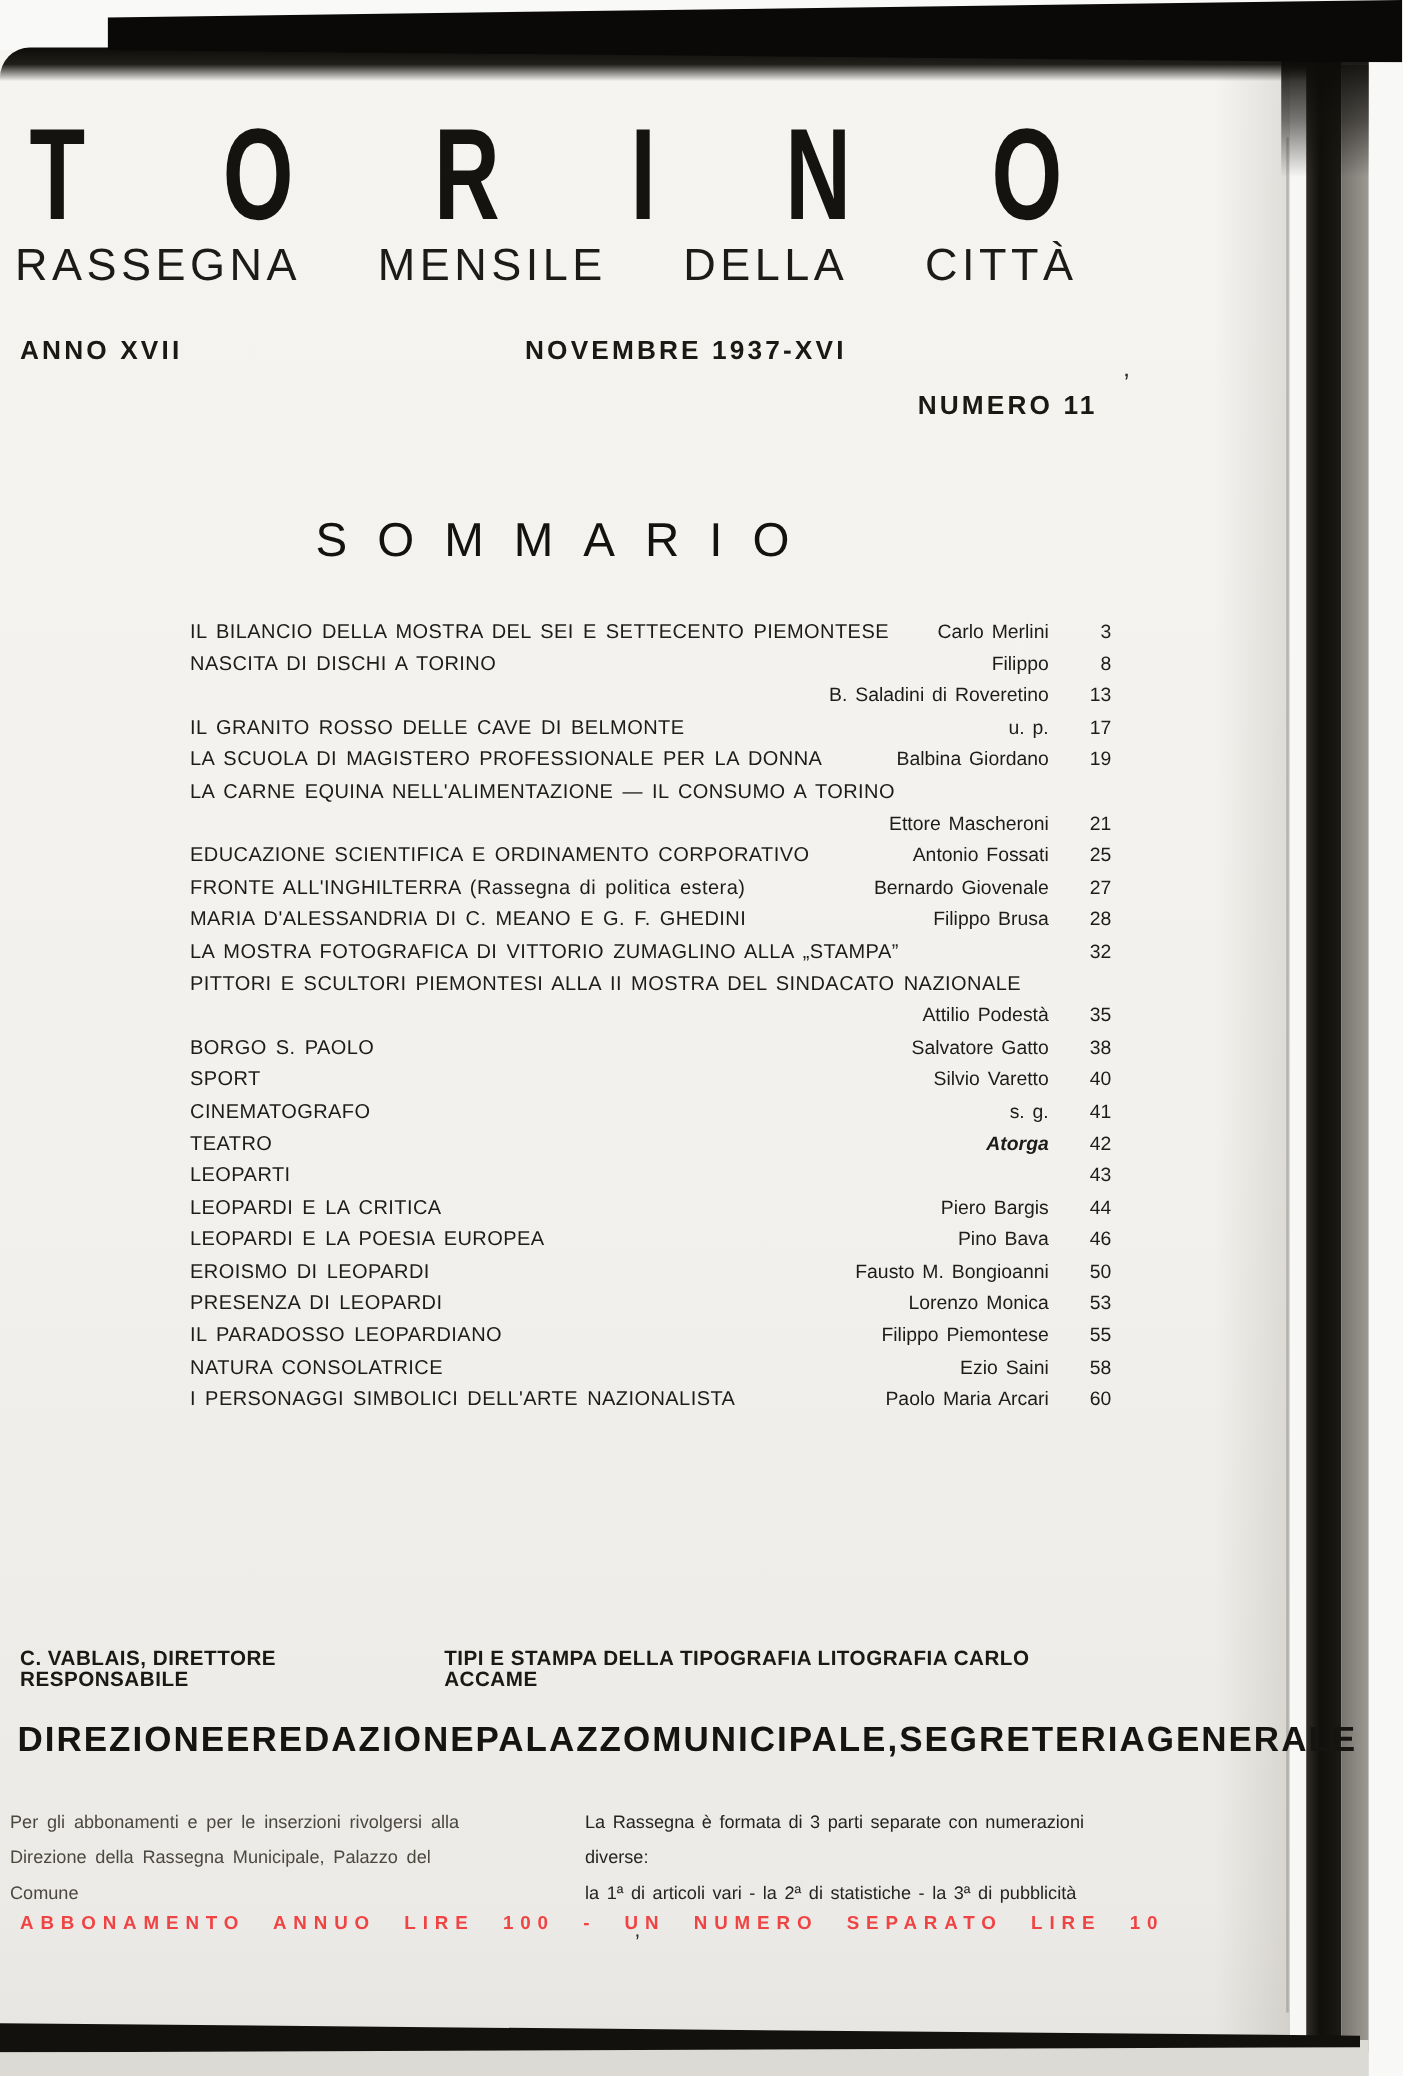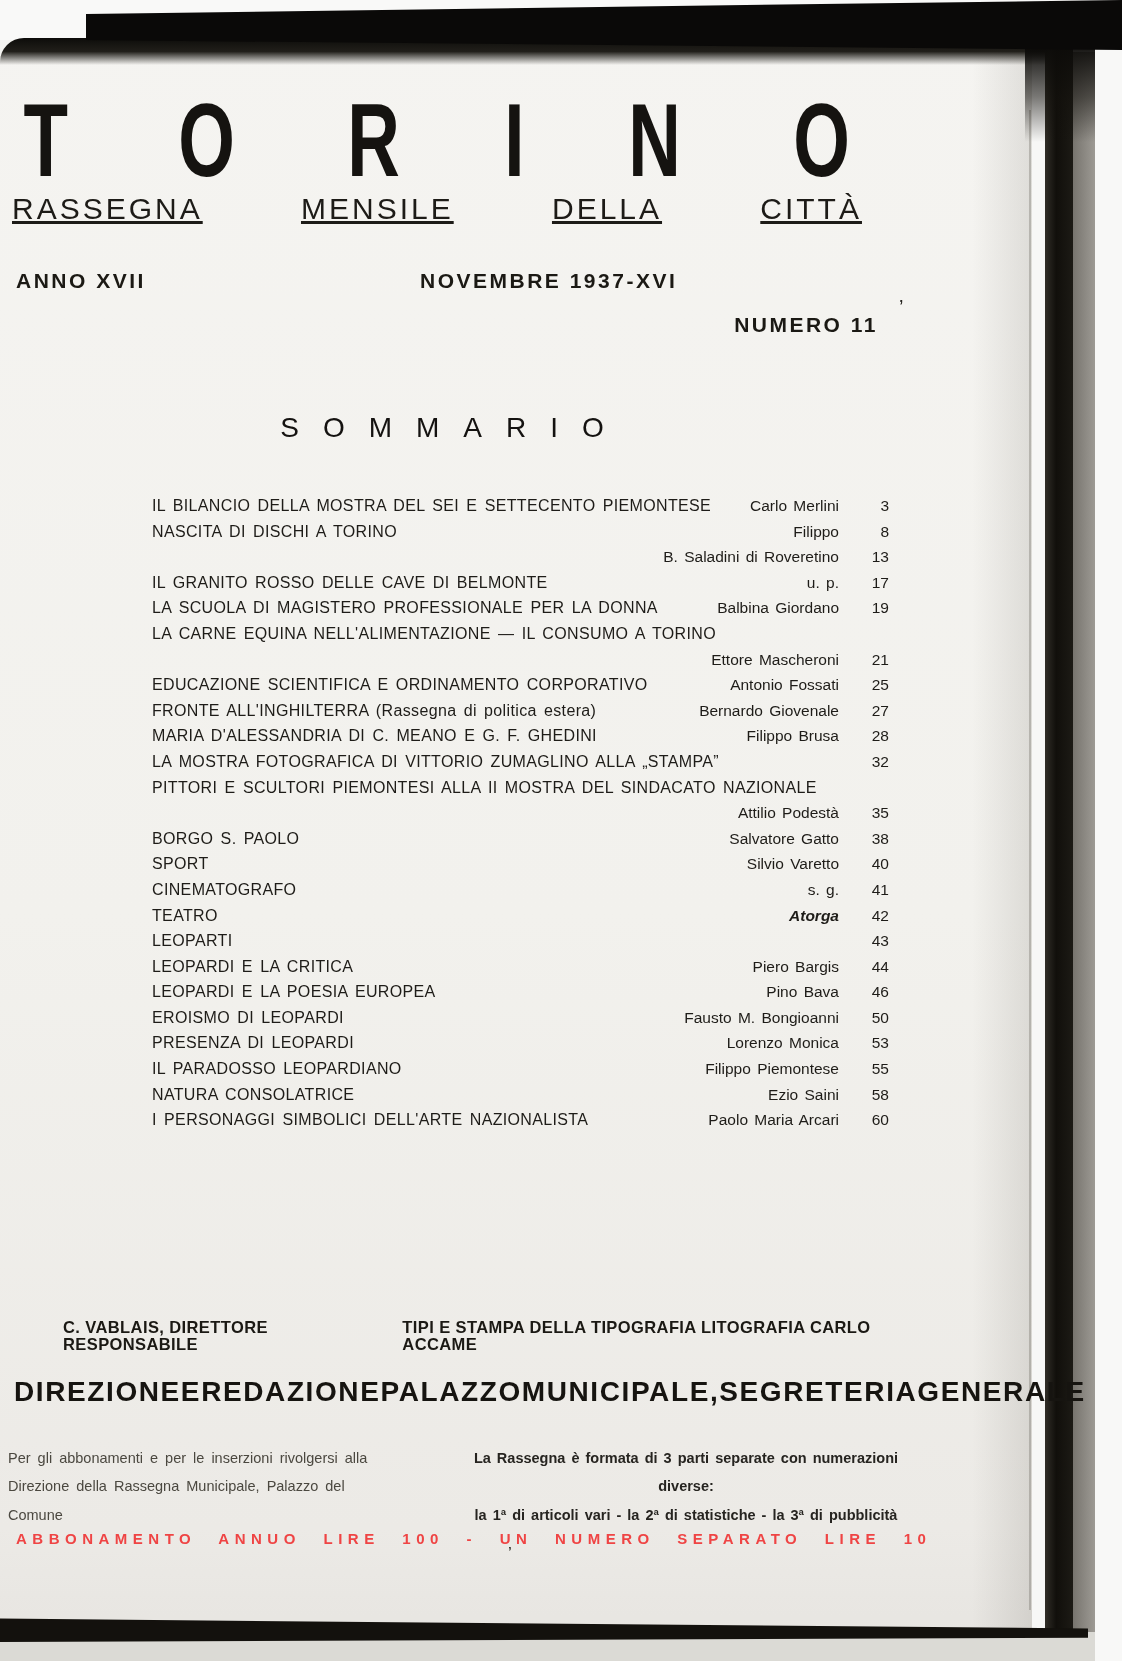--- a/index.html
+++ b/index.html
@@ -42,55 +42,55 @@
     clip-path:polygon(0 22%,100% 55%,100% 86%,0 100%);}
 
   
   .content{position:absolute;left:0;top:0;width:1032px;height:1661px;z-index:10;}
 
   .masthead-title{position:absolute;left:14px;top:96px;width:848px;display:flex;justify-content:space-between;}
   .m-letter{font-size:104px;line-height:.85;font-weight:700;color:#151310;
     transform:scaleX(.70);transform-origin:center;display:inline-block;}
 
   .masthead-subtitle{position:absolute;left:12px;top:194px;width:850px;display:flex;justify-content:space-between;
-    font-size:30px;font-weight:400;color:#1d1b17;line-height:1;text-decoration:underline;}
+    font-size:36px;font-weight:400;color:#1d1b17;line-height:1;}
   .masthead-subtitle .w{letter-spacing:.10em;white-space:nowrap;}
 
   .issue-row{position:absolute;left:16px;top:270px;width:862px;font-size:21px;font-weight:700;letter-spacing:2.5px;line-height:1;}
   .issue-center{position:absolute;left:404px;top:0;}
   .issue-right{position:absolute;right:0;top:0;margin-top:44px;}
   .issue-left{position:absolute;left:0;top:0;}
 
   .stray{position:absolute;font-size:20px;color:#26241f;z-index:11;}
   .stray-1{left:899px;top:296px;}
   .stray-2{left:508px;top:1544px;font-size:17px;}
 
   .sommario-heading{position:absolute;left:0;top:414px;width:884px;text-align:center;
-    font-size:28px;font-weight:400;letter-spacing:24px;text-indent:24px;color:#141210;line-height:1;}
+    font-size:38px;font-weight:400;letter-spacing:24px;text-indent:24px;color:#141210;line-height:1;}
 
   .toc{position:absolute;left:152px;top:497px;width:737px;}
   .toc-row{display:flex;align-items:baseline;height:25.6px;font-size:16px;color:#1e1c18;}
   .toc-row.cont{justify-content:flex-end;}
   .toc-title{letter-spacing:.35px;word-spacing:2.5px;white-space:nowrap;}
   .toc-author{margin-left:auto;font-size:15.5px;word-spacing:2px;white-space:nowrap;}
   .toc-row.cont .toc-author{margin-left:0;}
   .toc-author.italic{font-style:italic;font-weight:bold;}
   .toc-page{flex:none;width:50px;text-align:right;font-size:15.5px;}
 
   .footer-line1{position:absolute;left:16px;top:1319px;width:878px;display:flex;justify-content:space-between;
-    font-size:16.5px;font-weight:700;letter-spacing:.4px;color:#1b1914;line-height:1;margin-left:47px;}
+    font-size:16.5px;font-weight:700;letter-spacing:.4px;color:#1b1914;line-height:1;}
 
   .direzione{position:absolute;left:14px;top:1378px;width:888px;display:flex;justify-content:space-between;
     font-size:28px;font-weight:700;color:#161410;line-height:1;}
   .direzione .w{letter-spacing:1.6px;white-space:nowrap;}
 
   .notes{position:absolute;left:8px;top:1444px;width:896px;display:flex;justify-content:space-between;}
   .note{font-size:14.5px;line-height:1.95;}
   .note-left{width:390px;color:#4b4840;font-weight:400;word-spacing:3px;}
-  .note-right{width:436px;color:#262420;font-weight:700;word-spacing:2px;text-align:center;}
+  .note-right{width:436px;color:#262420;font-weight:400;word-spacing:2px;}
 
   .price-line{position:absolute;left:16px;top:1531px;width:890px;font-size:15px;font-weight:700;
     letter-spacing:5.5px;word-spacing:13px;color:#ef4444;white-space:nowrap;line-height:1;}
 </style>
 </head>
 <body>
 
 <div class="scan">
 
   <div class="paper"></div>

